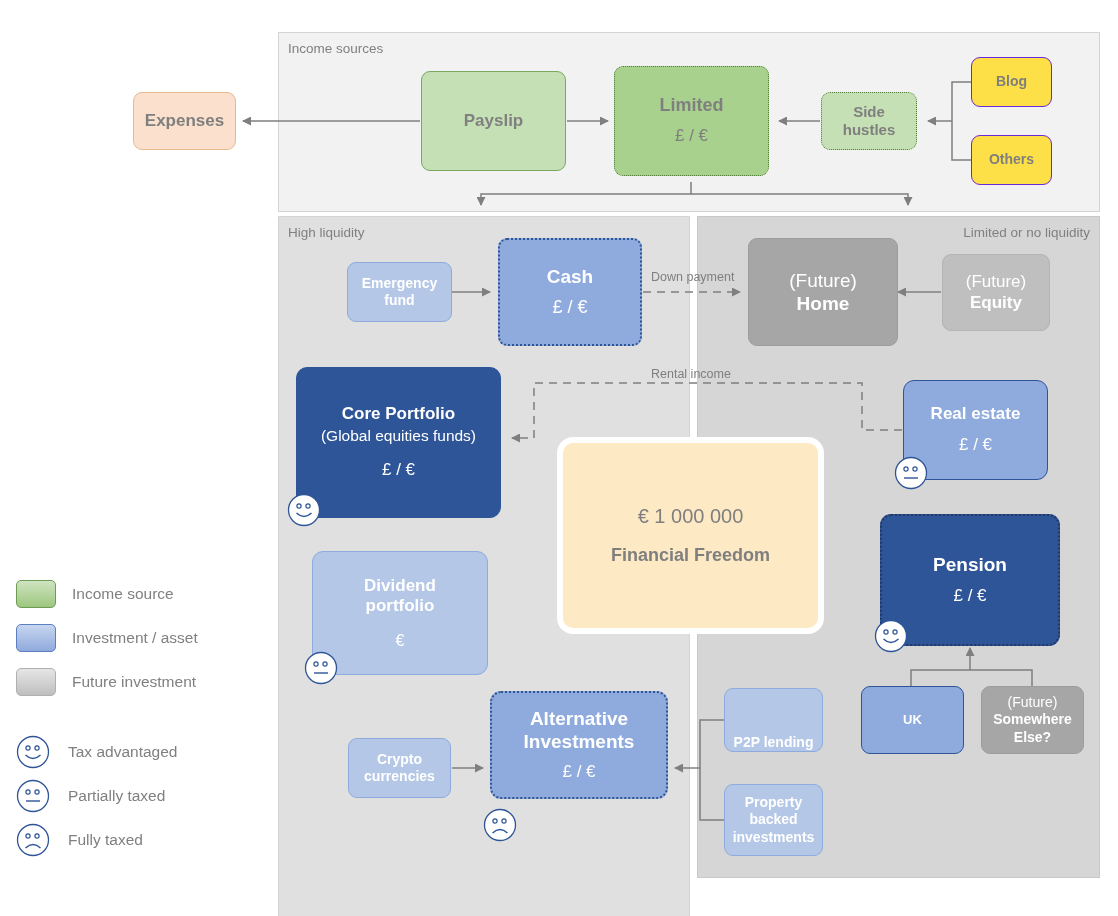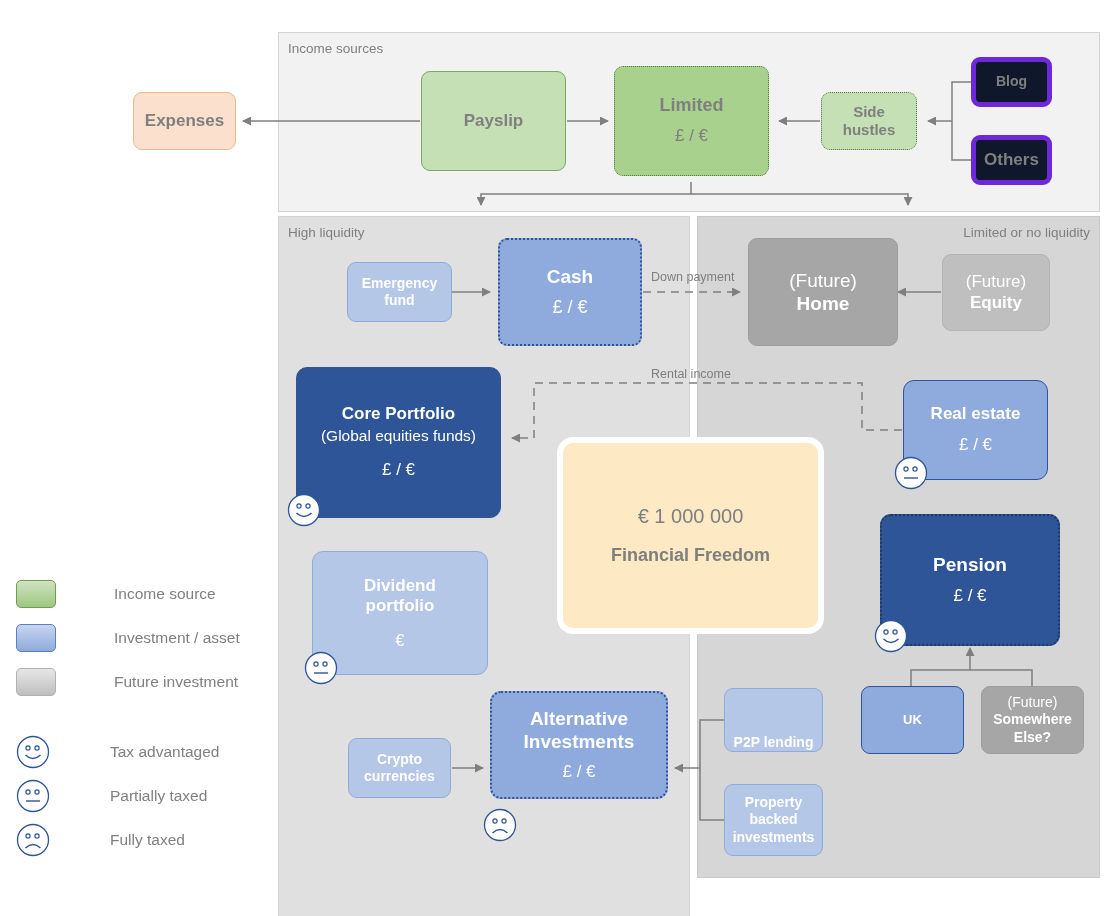--- a/index.html
+++ b/index.html
@@ -22,41 +22,41 @@
   .node{position:absolute;box-sizing:border-box;display:flex;flex-direction:column;
         align-items:center;justify-content:center;text-align:center;
         border-radius:9px;line-height:1.22;}
   .node .t1{font-weight:bold;}
   .node .t2{font-weight:normal;}
   .node .cur{font-weight:normal;}
 
   .grn-light{background:#c5e0b4;border:1px solid #7ba85f;color:#808080;}
   .grn-mid{background:#a9d18e;border:1px dotted #4e7a32;color:#7f7f7f;}
   .grn-dot{background:#c5e0b4;border:1px dotted #4e7a32;color:#7f7f7f;}
-  .grn-pale{background:#0f172a;border:5px solid #6d28d9;color:#7f7f7f;}
+  .grn-pale{background:#fde047;border:1px solid #6d28d9;color:#7f7f7f;}
   .orange{background:#fbe0cd;border:1px solid #e8b98f;color:#7f7f7f;}
   .blu-mid{background:#8faadc;border:1px solid #2e5597;color:#ffffff;}
   .blu-mid-dot{background:#8faadc;border:2px dotted #2e5597;color:#ffffff;}
   .blu-light{background:#b4c7e7;border:1px solid #8faadc;color:#ffffff;}
   .blu-dark{background:#2e5597;border:1px solid #2e5597;color:#ffffff;}
   .blu-dark-dot{background:#2e5597;border:2px dotted #1f3864;color:#ffffff;}
   .gry-dark{background:#a6a6a6;border:1px solid #9c9c9c;color:#ffffff;}
   .gry-light{background:#bfbfbf;border:1px solid #b4b4b4;color:#ffffff;}
   .cream{background:#fdeac4;border:6px solid #ffffff;color:#7f7f7f;border-radius:16px;}
 
   
   #wires{position:absolute;left:0;top:0;width:1118px;height:916px;pointer-events:none;}
   .edgelabel{position:absolute;color:#7f7f7f;font-size:12.5px;white-space:nowrap;background:transparent;}
 
   
   .face{position:absolute;width:34px;height:34px;}
 
   
   #legend{position:absolute;left:16px;top:572px;width:250px;}
-  .lg-row{display:flex;align-items:center;height:44px;gap:42px;}
+  .lg-row{display:flex;align-items:center;height:44px;}
   .lg-sw{width:38px;height:26px;border-radius:5px;margin-right:16px;flex:none;}
   .lg-sw.g{background:linear-gradient(180deg,#cfe3c0,#9dc77f);border:1px solid #6f9c54;}
   .lg-sw.b{background:linear-gradient(180deg,#c7d6ef,#8faadc);border:1px solid #5b7fc0;}
   .lg-sw.y{background:linear-gradient(180deg,#e6e6e6,#bfbfbf);border:1px solid #b0b0b0;}
   .lg-face{width:40px;height:34px;margin-right:12px;flex:none;display:flex;align-items:center;}
   .lg-txt{color:#808080;font-size:15.5px;}
   #legend .gap{height:26px;}
 </style>
 </head>
 <body>
@@ -131,21 +131,21 @@
 
   <div class="node grn-dot" style="left:821px;top:92px;width:96px;height:58px;font-size:15px;">
     <span class="t1">Side</span>
     <span class="t1">hustles</span>
   </div>
 
   <div class="node grn-pale" style="left:971px;top:57px;width:81px;height:50px;font-size:14px;">
     <span class="t1">Blog</span>
   </div>
 
-  <div class="node grn-pale" style="left:971px;top:135px;width:81px;height:50px;font-size:17px;text-align:right;">
+  <div class="node grn-pale" style="left:971px;top:135px;width:81px;height:50px;font-size:14px;text-align:right;">
     <span class="t1">Others</span>
   </div>
 
   <div class="node blu-light" style="left:347px;top:262px;width:105px;height:60px;font-size:14px;">
     <span class="t1">Emergency</span>
     <span class="t1">fund</span>
   </div>
 
   <div class="node blu-mid-dot" style="left:498px;top:238px;width:144px;height:108px;font-size:19px;">
     <span class="t1">Cash</span>

